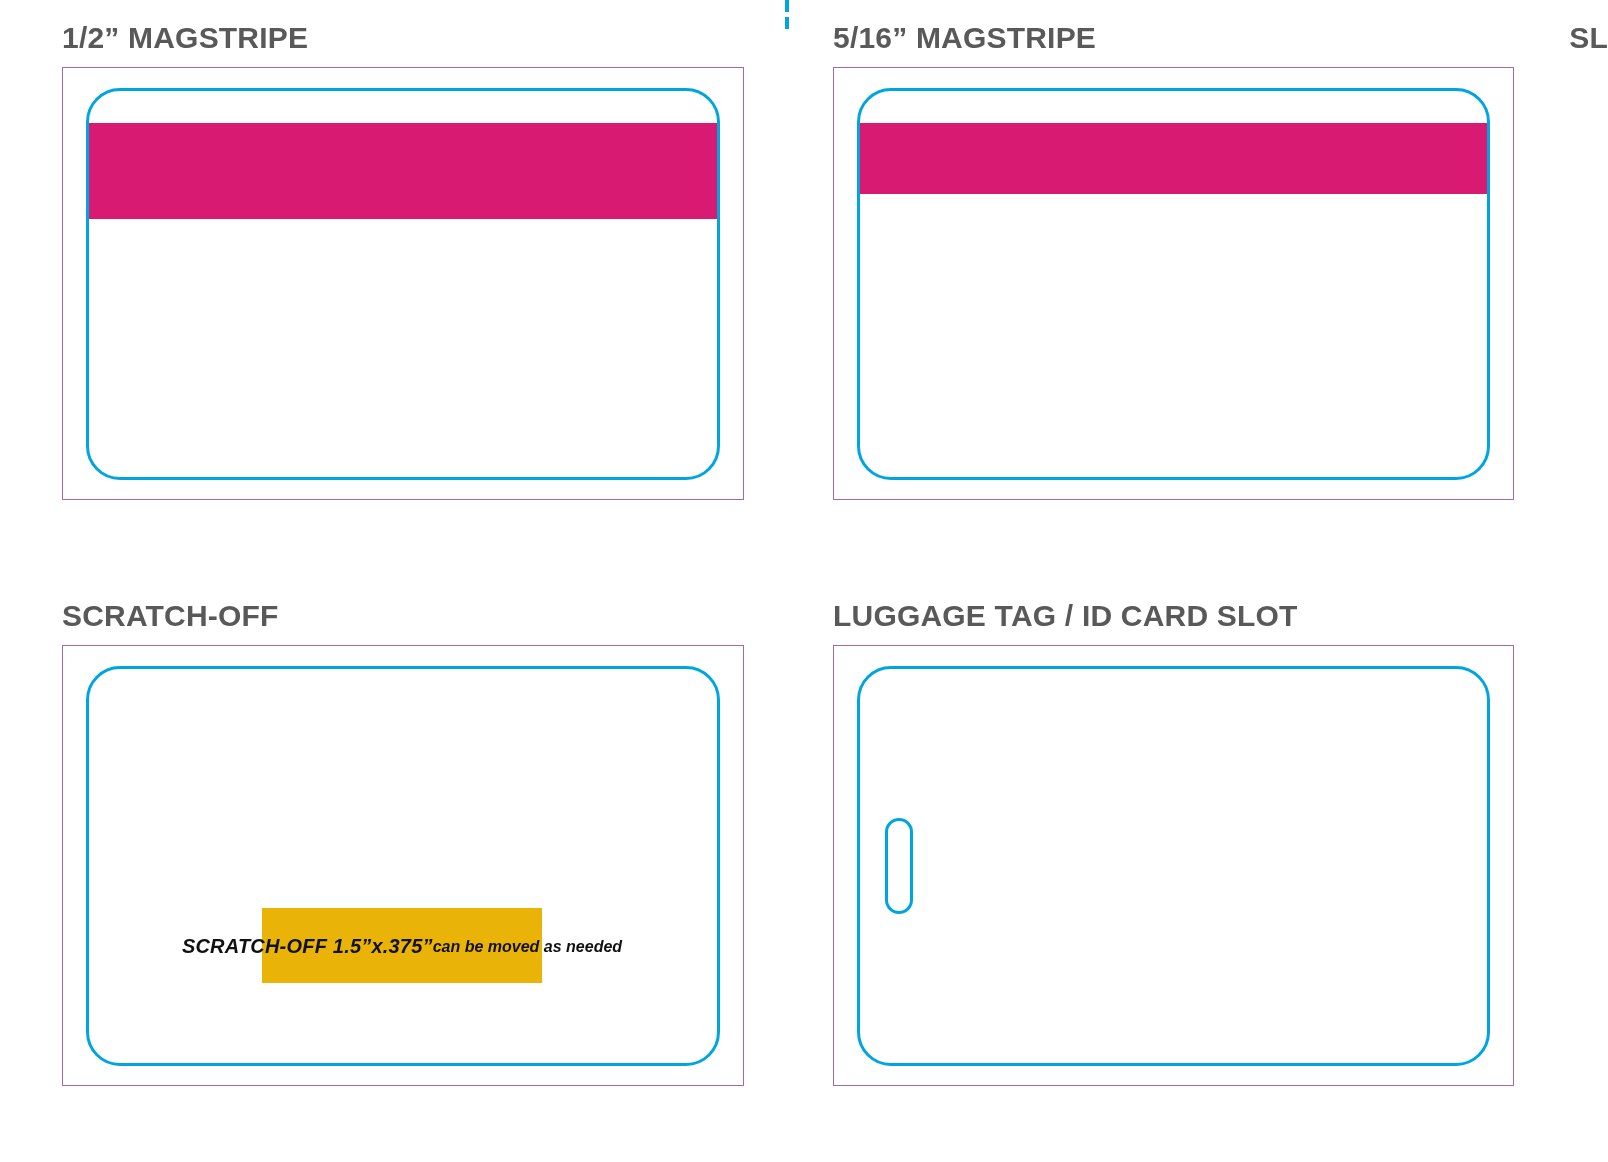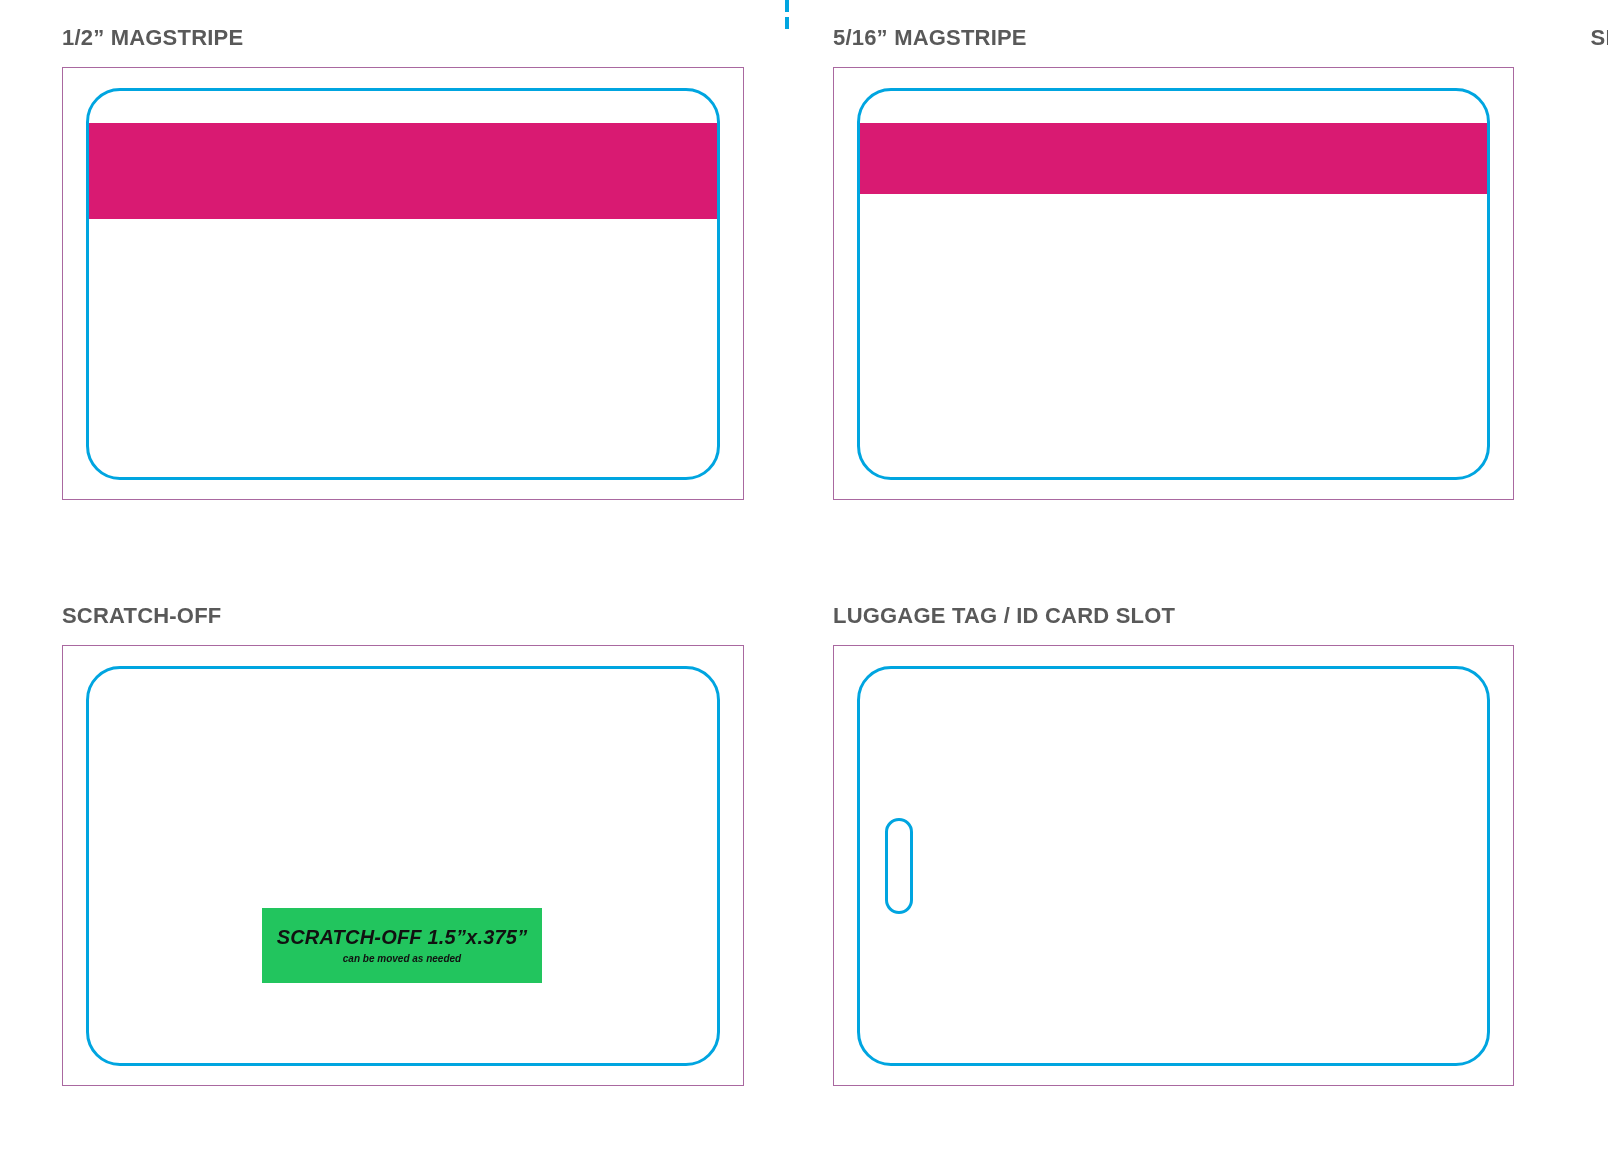--- a/index.html
+++ b/index.html
@@ -46,21 +46,21 @@
   .panel {
     position: absolute;
   }
   .panel-label {
     position: absolute;
     left: 0;
     top: 0;
     width: 100%;
     height: 40px;
     color: #595959;
-    font-size: 22px;
+    font-size: 30px;
     font-weight: bold;
     letter-spacing: 0.2px;
     line-height: 40px;
     white-space: nowrap;
   }
   .panel-label .lbl-main {
     position: absolute;
     left: 0;
     top: 0;
   }
@@ -93,39 +93,39 @@
   .magstripe {
     position: absolute;
     left: 0;
     right: 0;
     background: #d91a72;
   }
 
   
   .scratch-patch {
     position: absolute;
-    background: #22c55e;
+    background: #eab308;
     display: flex;
-    flex-direction: column;
+    flex-direction: row;
     align-items: center;
     justify-content: center;
     box-sizing: border-box;
   }
   .scratch-line1 {
     color: #111111;
     font-size: 20px;
     font-weight: bold;
     font-style: italic;
     letter-spacing: 0.2px;
     line-height: 24px;
     white-space: nowrap;
   }
   .scratch-line2 {
     color: #111111;
-    font-size: 10px;
+    font-size: 16px;
     font-weight: bold;
     font-style: italic;
     line-height: 16px;
     white-space: nowrap;
     margin-top: 2px;
   }
 
   
   .card-slot {
     position: absolute;

